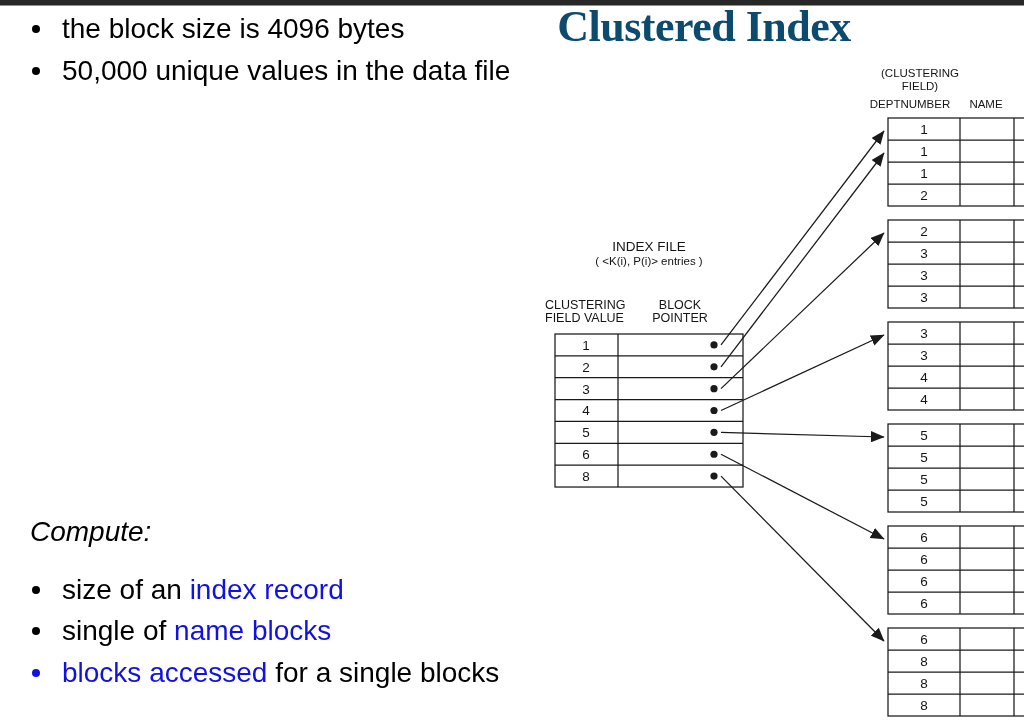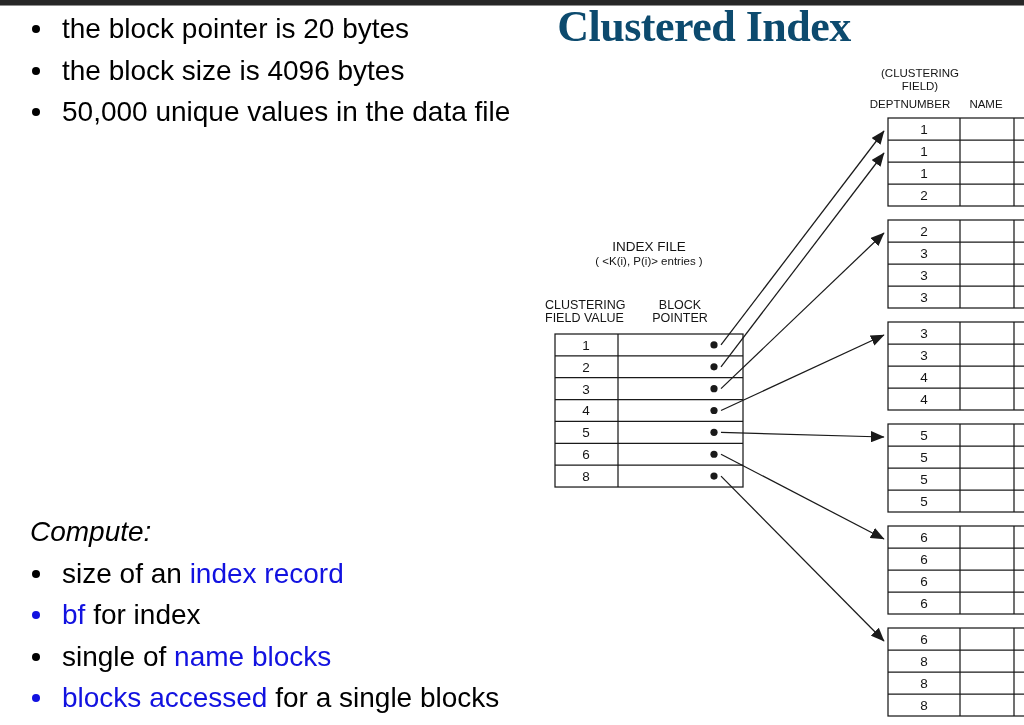--- a/index.html
+++ b/index.html
@@ -29,45 +29,43 @@
   }
   ul.facts li::before, .compute li::before {
     content:""; position:absolute; left:2px; top:17px;
     width:8px; height:8px; border-radius:50%; background:#000;
   }
   .compute {
     position:absolute; left:30px; top:511px; width:520px;
     font-size:28px; line-height:41.5px;
   }
   .compute-heading { font-size:28px; line-height:41.5px; color:#000;font-style:italic; }
-  .compute ul { list-style:none; }
+  .compute ul { list-style:none;margin-top:16px; }
   .compute li.bullet-blue::before { background:var(--accent, #1212e0); }
   .blue { color:var(--accent, #1212e0); }
   svg.diagram { position:absolute; left:540px; top:55px; }
   .dtext { font-family:"Liberation Sans", sans-serif; fill:#141414; }
 </style>
 </head>
 <body>
 
 <div class="slide">
   <div class="top-bar"></div>
 
   <h1 class="title">Clustered Index</h1>
 
   <ul class="facts">
-      <li>the block pointer is 20 bytes</li>
       <li>the block size is 4096 bytes</li>
       <li>50,000 unique values in the data file</li>
     </ul>
 
   <div class="compute">
     <div class="compute-heading">Compute:</div>
     <ul>
         <li><span>size of an </span><span class="blue">index record</span></li>
-        <li class="bullet-blue"><span class="blue">bf</span><span> for index</span></li>
         <li><span>single of </span><span class="blue">name blocks</span></li>
         <li class="bullet-blue"><span class="blue">blocks accessed</span><span> for a single blocks</span></li>
       </ul>
   </div>
 
   <svg id="diagram" class="diagram" width="484" height="670" viewBox="540 55 484 670">
     <defs>
       <marker id="arrowhead" markerWidth="12" markerHeight="9" refX="10.5" refY="4.5" orient="auto">
         <path d="M0,0 L11,4.5 L0,9 Z" fill="#1a1a1a"></path>
       </marker>

